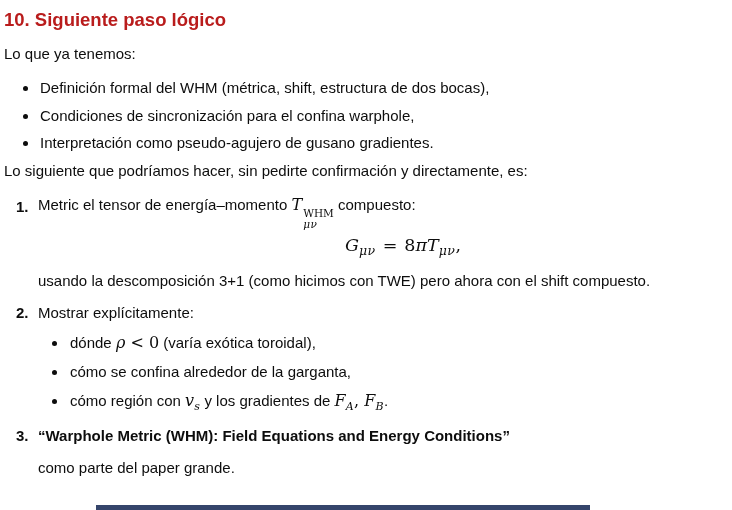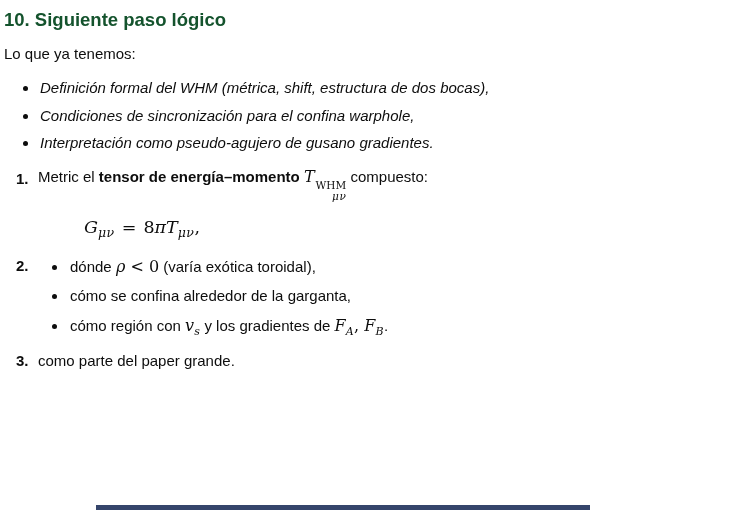--- a/index.html
+++ b/index.html
@@ -14,67 +14,67 @@
     line-height: 1.45;
     color: #0d0d0d;
   }
   .page { padding: 6px 10px 0 4px; }
 
   h3.heading {
     font-size: 18.5px;
     font-weight: 700;
     line-height: 1.25;
     margin: 2px 0 12px 0;
-    color: #14532d;
+    color: #b91c1c;
   }
   p.para { margin: 3px 0; }
 
   ul.have-list {
     margin: 12px 0 4px 0;
     padding-left: 35px;
     list-style: disc outside;
-    font-style: italic;
   }
   ul.have-list > li { margin: 6px 0; padding-left: 1px; }
 
   ol.steps { list-style: none; margin: 11px 0 0 0; padding: 0; }
   ol.steps > li { position: relative; padding-left: 34px; margin: 6px 0; }
   .marker {
     position: absolute;
     left: 12px;
     top: 0;
     font-weight: 700;
   }
   ol.steps > li.tall-line > .marker { top: 3px; }
 
   ul.sub-list { margin: 7px 0 4px 0; padding-left: 30px; list-style: disc outside; }
   ul.sub-list > li { margin: 7px 0; padding-left: 2px; }
 
-  .bold { font-weight: 700; }
+  .bold { font-weight: 400; }
 
   
   .math { font-family: "DejaVu Serif", "Liberation Serif", serif; font-size: 16px; white-space: nowrap; }
   .mi { font-style: italic; }
   .mn, .mo { font-style: normal; }
   .msub { font-size: 11px; font-style: italic; vertical-align: -4px; letter-spacing: 0.5px; }
   .supsub {
     display: inline-flex;
     flex-direction: column;
-    align-items: flex-end;
+    align-items: flex-start;
     font-size: 10.5px;
     line-height: 1.05;
     vertical-align: -7px;
     margin-left: 1px;
   }
   .ss-sup { font-style: normal; }
   .ss-sub { font-style: italic; letter-spacing: 0.5px; }
 
   .equation {
-    margin: 13px 0;
+    margin: 3px 0;
     padding-left: 46px;
+    text-align: center;
     font-family: "DejaVu Serif", "Liberation Serif", serif;
     font-size: 17.5px;
   }
   .equation .msub { font-size: 12.5px; }
   .equation .mo.rel { margin: 0 7px; }
 
   .quote-line { margin: 10px 0; font-weight: 700; }
   .plain-line { margin: 10px 0; }
 
   .bottom-bar {
@@ -93,47 +93,51 @@
   <h3 class="heading">10. Siguiente paso lógico</h3>
 
   <p class="para">Lo que ya tenemos:</p>
 
   <ul class="have-list">
     <li>Definición formal del WHM (métrica, shift, estructura de dos bocas),</li>
     <li>Condiciones de sincronización para el confina warphole,</li>
     <li>Interpretación como pseudo-agujero de gusano gradientes.</li>
   </ul>
 
+  <p class="para">Lo siguiente que podríamos hacer, sin pedirte confirmación y directamente, es:</p>
 
   <ol class="steps">
 
     <li class="tall-line">
       <span class="marker">1.</span>
       <span>Metric el </span><span class="bold">tensor de energía–momento</span><span>&nbsp;</span><span class="math"><span class="mi">T</span><span class="supsub">
             <span class="ss-sup">WHM</span>
             <span class="ss-sub">μν</span>
           </span></span><span> compuesto:</span>
 
       <div class="equation"><span class="mi">G</span><span class="msub">μν</span><span class="mo rel">=</span><span class="mn">8</span><span class="mi">π</span><span class="mi">T</span><span class="msub">μν</span><span class="mo">,</span></div>
 
+      <p class="plain-line">usando la descomposición 3+1 (como hicimos con TWE) pero ahora con el shift compuesto.</p>
     </li>
 
     <li>
       <span class="marker">2.</span>
+      <span>Mostrar explícitamente:</span>
 
       <ul class="sub-list">
         <li><span>dónde </span><span class="math"><span class="mi">ρ</span><span class="mo"> &lt; </span><span class="mn">0</span></span><span> (varía exótica toroidal),</span></li>
 
         <li><span>cómo se confina alrededor de la garganta,</span></li>
 
         <li><span>cómo región con </span><span class="math"><span class="mi">v</span><span class="msub">s</span></span><span> y los gradientes de </span><span class="math"><span class="mi">F</span><span class="msub">A</span><span class="mo">, </span><span class="mi">F</span><span class="msub">B</span></span><span>.</span></li>
       </ul>
     </li>
 
     <li>
       <span class="marker">3.</span>
+      <p class="quote-line">“Warphole Metric (WHM): Field Equations and Energy Conditions”</p>
       <p class="plain-line">como parte del paper grande.</p>
     </li>
 
   </ol>
 </div>
 
 <div class="bottom-bar" style="background:#35456b"></div>
 
 </body></html>

